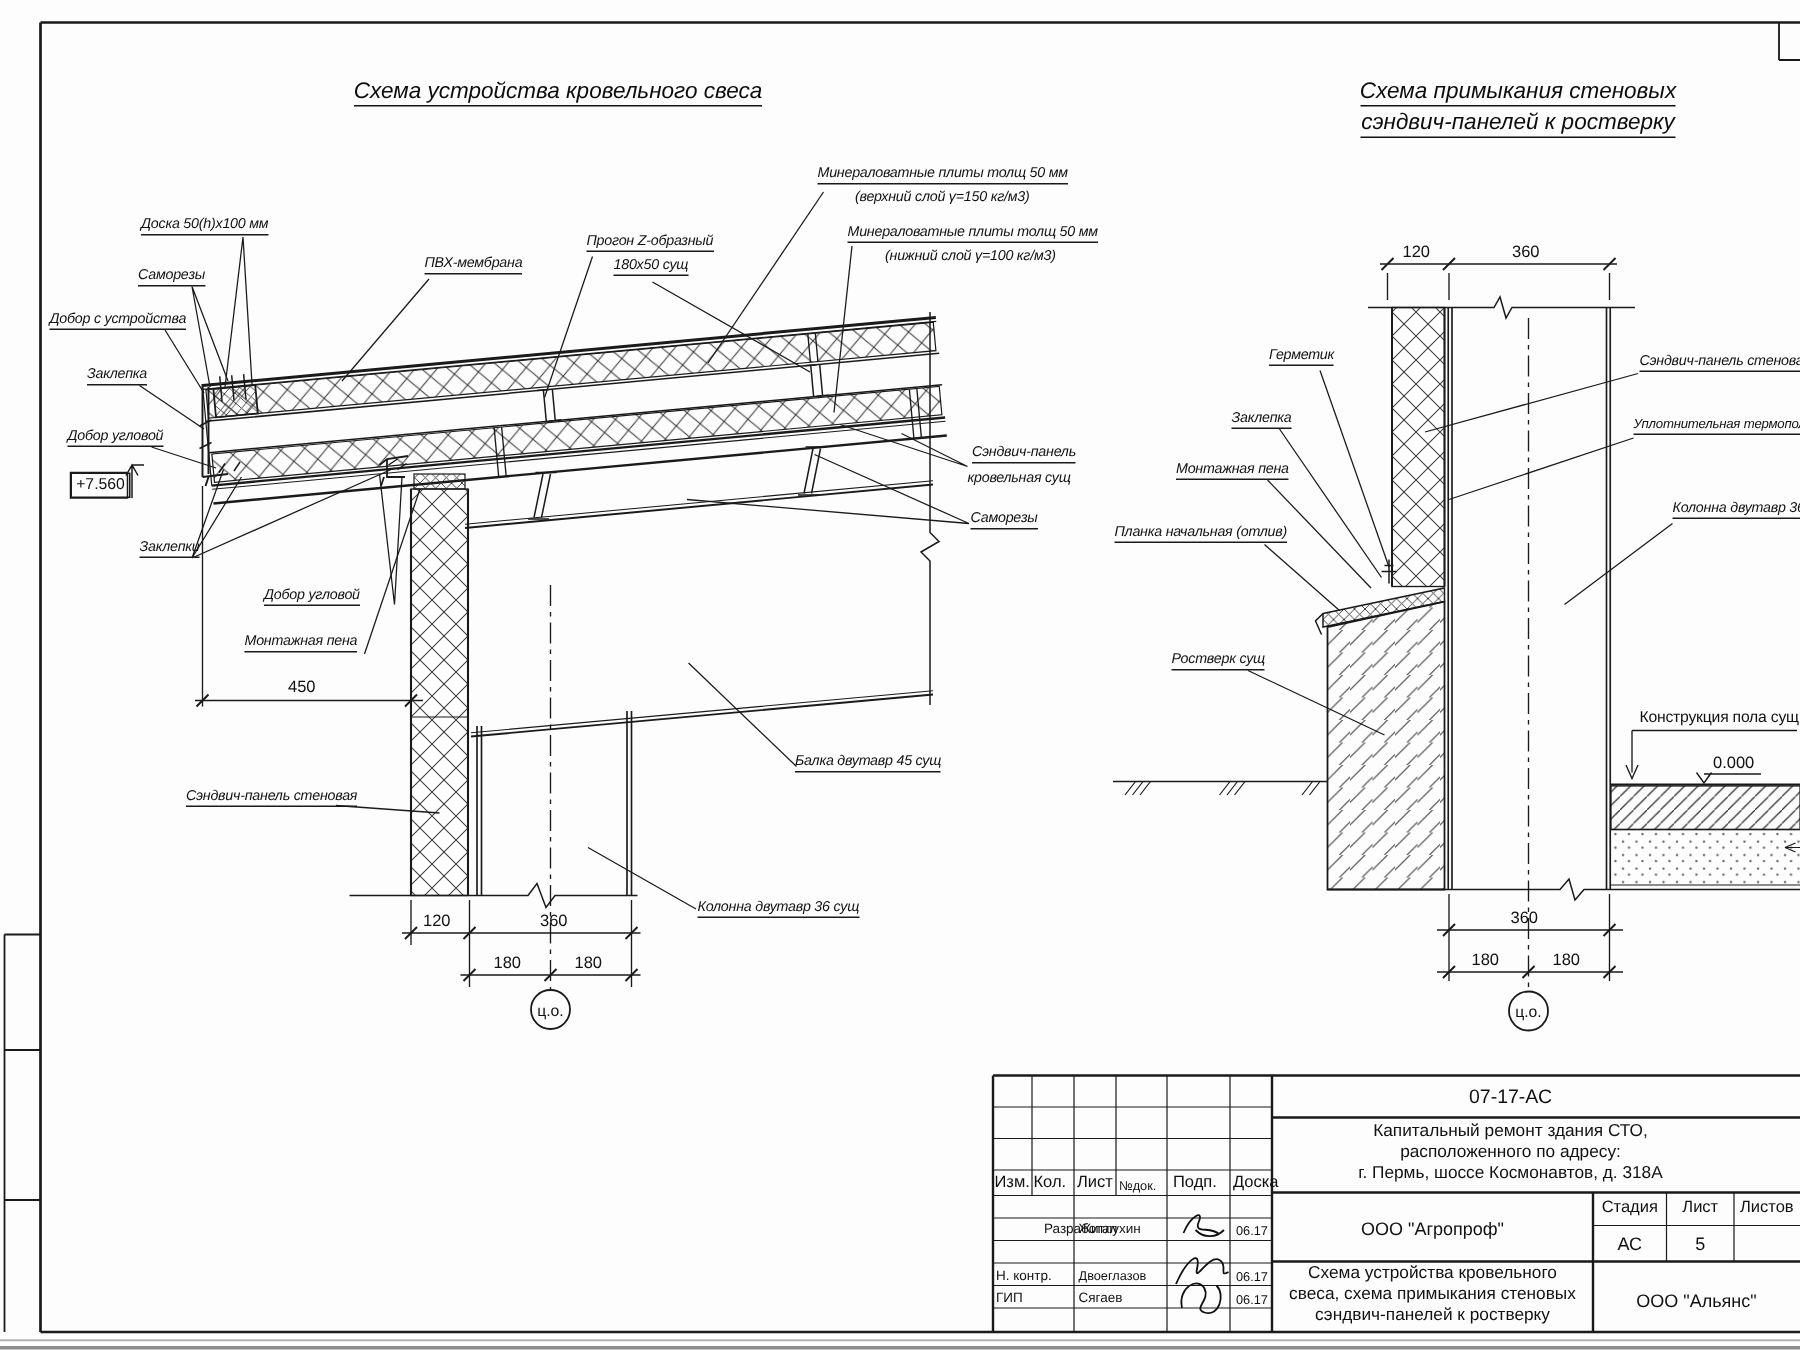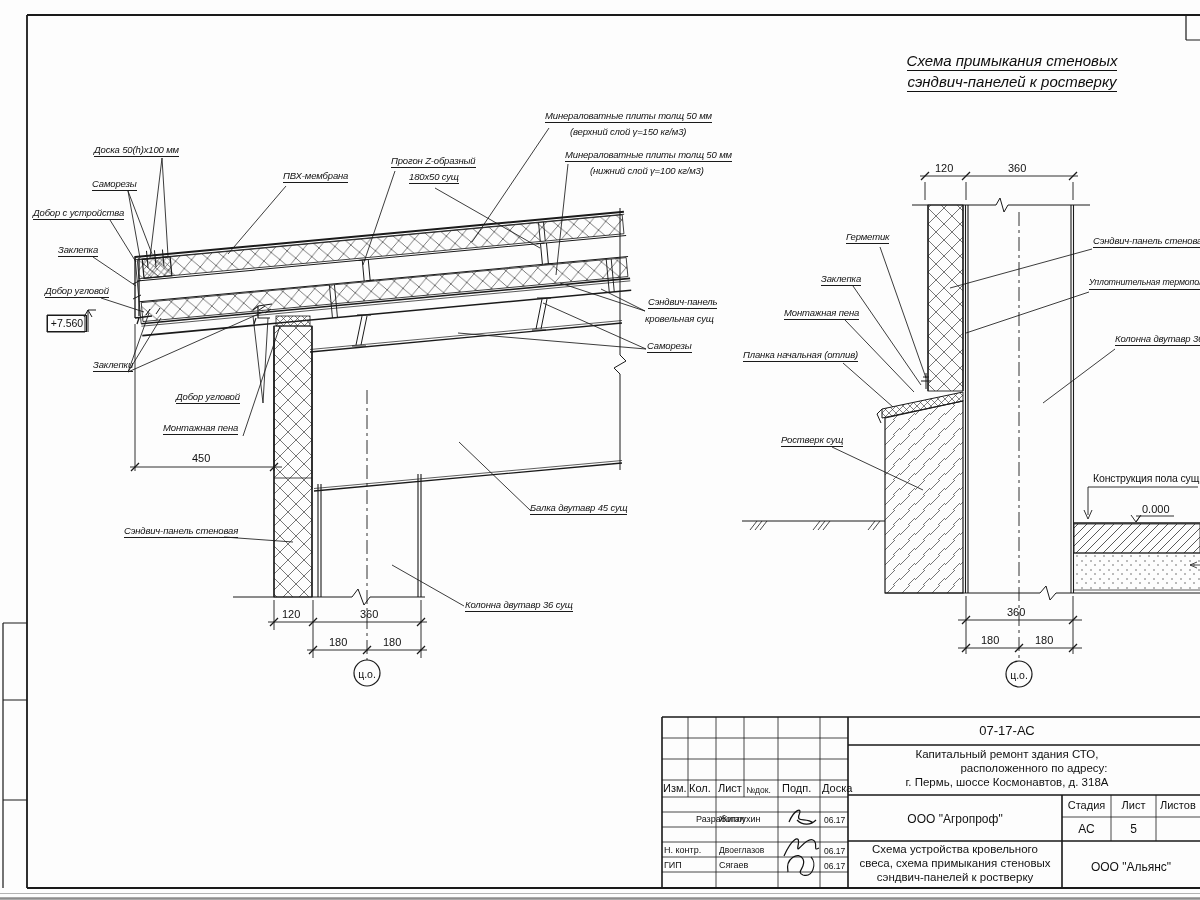--- a/index.html
+++ b/index.html
@@ -195,20 +195,23 @@
       <path d="M688,717 V797 M744,717 V797 M716,717 V888 M778,717 V888 M820,717 V888" stroke-width="0.8"></path>
       <path d="M1062,817 H1200 M1111,795 V841 M1156,795 V841" stroke-width="0.8"></path>
     </g>
     <g stroke="#101010" fill="none" stroke-width="1.2">
       <path d="M789,822 C794,810 803,806 799,815 C796,823 807,817 813,823 M797,820 C803,826 811,825 816,820"></path>
       <path d="M784,856 C791,840 801,832 798,846 C796,856 806,836 813,840 C819,843 812,852 819,848"></path>
       <path d="M788,872 C785,858 799,851 803,859 C807,867 795,872 803,875 C813,878 817,863 811,857"></path>
     </g>
   </svg>
 
+  <div class="ttl" style="left:212px;top:50px;width:320px;">
+    <span class="tspan">Схема устройства кровельного свеса</span>
+  </div>
   <div class="ttl" style="left:872px;top:50px;width:280px;">
     <span class="tspan">Схема примыкания стеновых</span><br>
     <span class="tspan">сэндвич-панелей к ростверку</span>
   </div>
 
   <div class="lbl ul" style="left:94px;top:145px;">Доска 50(h)x100 мм</div>
   <div class="lbl ul" style="left:92px;top:179px;">Саморезы</div>
   <div class="lbl ul" style="left:33px;top:208px;">Добор с устройства</div>
   <div class="lbl ul" style="left:58px;top:245px;">Заклепка</div>
   <div class="lbl ul" style="left:45px;top:286px;">Добор угловой</div>
@@ -250,21 +253,21 @@
 
   <div class="dim" style="left:935px;top:162px;">120</div>
   <div class="dim" style="left:1008px;top:162px;">360</div>
   <div class="dim" style="left:1007px;top:606px;">360</div>
   <div class="dim" style="left:981px;top:634px;">180</div>
   <div class="dim" style="left:1035px;top:634px;">180</div>
   <div class="axis" style="left:1004px;top:669px;">ц.о.</div>
 
   <div class="tb tb13 ctr" style="left:848px;top:723px;width:318px;">07-17-АС</div>
   <div class="tb ctr" style="left:848px;top:748px;width:318px;font-size:11.5px;">Капитальный ремонт здания СТО,</div>
-  <div class="tb ctr" style="left:848px;top:762px;width:318px;font-size:11.5px;margin-left:27px;">расположенного по адресу:</div>
+  <div class="tb ctr" style="left:848px;top:762px;width:318px;font-size:11.5px;">расположенного по адресу:</div>
   <div class="tb ctr" style="left:848px;top:776px;width:318px;font-size:11.5px;">г. Пермь, шоссе Космонавтов, д. 318А</div>
 
   <div class="tb tb12" style="left:663px;top:782px;font-size:11px;">Изм.</div>
   <div class="tb tb12" style="left:689px;top:782px;font-size:11px;">Кол.</div>
   <div class="tb tb12" style="left:718px;top:782px;font-size:11px;">Лист</div>
   <div class="tb tb9" style="left:746px;top:785px;">№док.</div>
   <div class="tb tb12" style="left:782px;top:782px;font-size:11px;">Подп.</div>
   <div class="tb tb12" style="left:822px;top:782px;font-size:11px;">Доска</div>
 
   <div class="tb" style="left:664px;top:814px;font-size:9px;padding-left:32px;">Разработал</div>

